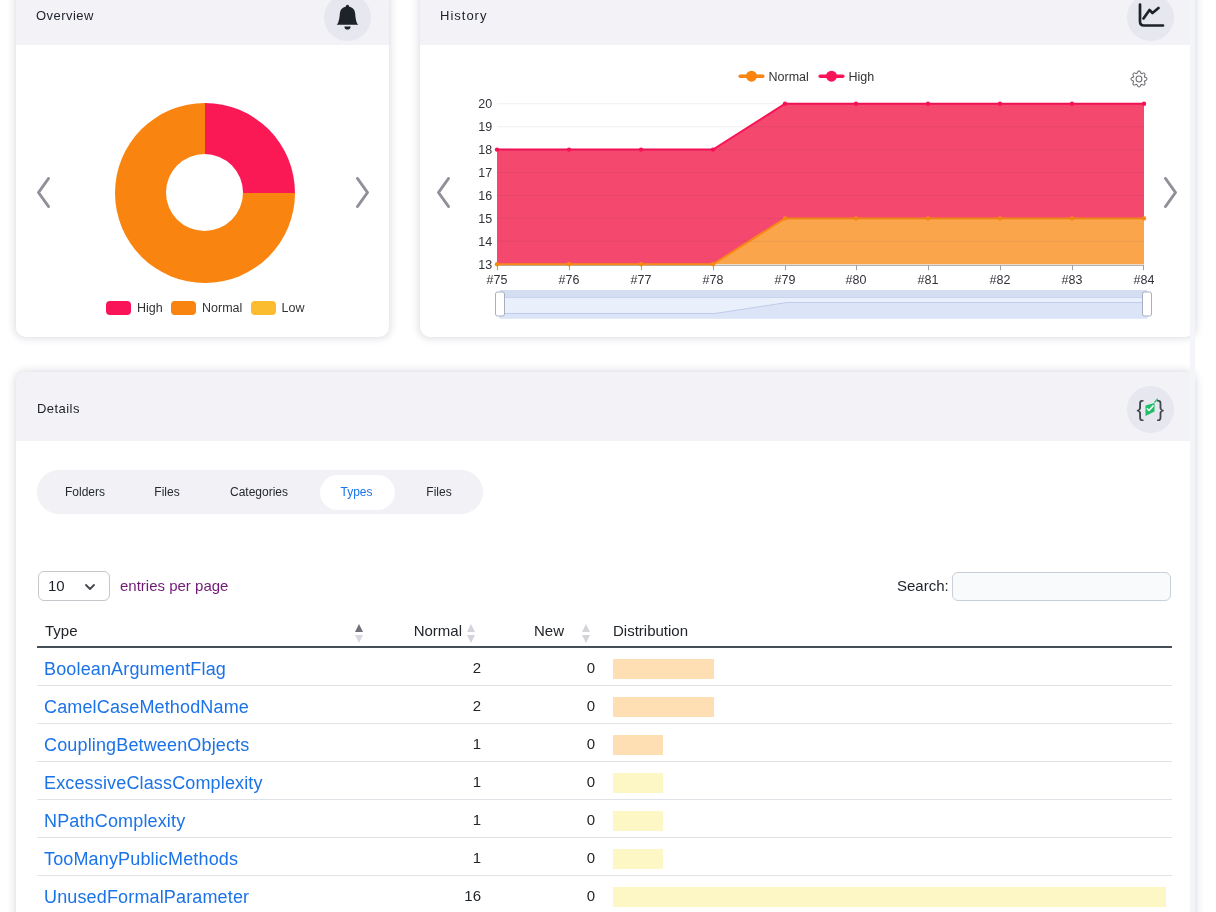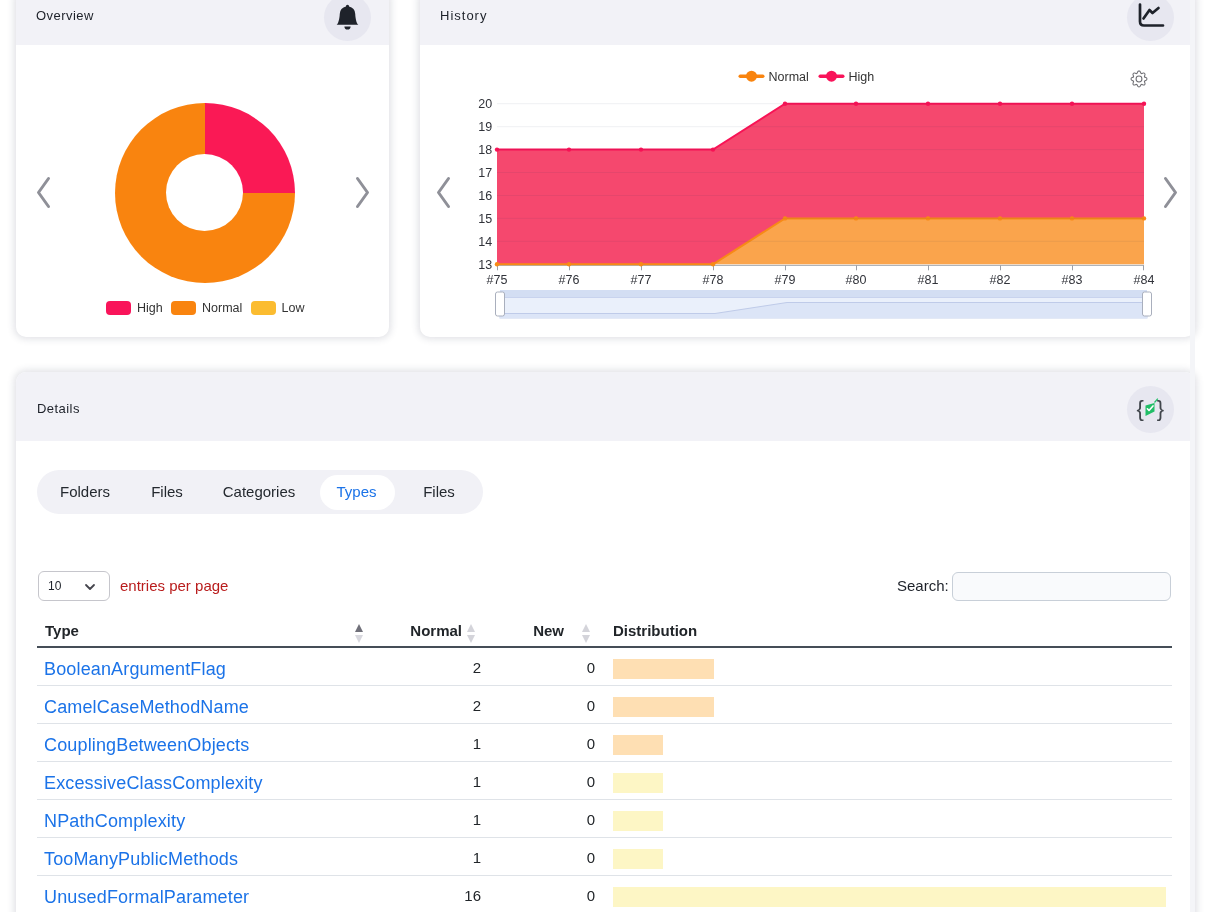--- a/index.html
+++ b/index.html
@@ -6,22 +6,22 @@
   html,body { width:1216px; height:912px; overflow:hidden; background:#fff;
     font-family:"Liberation Sans",sans-serif; }
   .abs { position:absolute; }
   .card { position:absolute; background:#fff; border-radius:10px;
     box-shadow:0 0 7px 2px rgba(52,58,88,.15); }
   .chead { position:absolute; left:0; right:0; background:#F2F2F7; }
   .ctitle { position:absolute; font-size:13px; color:#1D2129; letter-spacing:.45px; }
   .iconbtn { position:absolute; width:47px; height:47px; border-radius:50%; background:#E7E7F0; }
   .legtxt { position:absolute; font-size:12.5px; color:#333; }
   .chev { position:absolute; }
-  .tab { position:absolute; font-size:15px; color:#24292F; top:0; height:44px; line-height:44px; text-align:right; transform:translateX(-50%); white-space:nowrap; }
-  .th { position:absolute; font-weight:bold; font-size:15px; color:#212529; }
+  .tab { position:absolute; font-size:12px; color:#24292F; top:0; height:44px; line-height:44px; text-align:right; transform:translateX(-50%); white-space:nowrap; }
+  .th { position:absolute; font-weight:normal; font-size:15px; color:#212529; }
   .tlink { position:absolute; font-size:18px; color:#1B73E8; letter-spacing:.15px; }
   .tnum { position:absolute; font-size:15px; color:#212529; text-align:right; }
   .rowline { position:absolute; left:37px; width:1135px; height:1px; background:#DFE3E8; }
   .bar { position:absolute; height:20px; }
   .tri-u { position:absolute; width:0; height:0; border-left:4px solid transparent; border-right:4px solid transparent; }
   .tri-d { position:absolute; width:0; height:0; border-left:4px solid transparent; border-right:4px solid transparent; }
 </style>
 </head>
 <body>
 
@@ -192,25 +192,25 @@
 <div class="abs" style="left:37px; top:470px; width:446px; height:44px; border-radius:22px; background:#F1F1F6;">
   <div class="abs" style="left:283px; top:4.5px; width:75px; height:35px; border-radius:17.5px; background:#fff;"></div>
   <div class="tab" style="left:48px;">Folders</div>
   <div class="tab" style="left:130px;">Files</div>
   <div class="tab" style="left:222px;">Categories</div>
   <div class="tab" style="left:319.5px; color:#1B73E8;">Types</div>
   <div class="tab" style="left:402px;">Files</div>
 </div>
 
 <div class="abs" style="left:38px; top:571px; width:72px; height:30px; border:1px solid #C6C6CC; border-radius:6px; background:#fff;"></div>
-<div class="abs" style="left:48px; top:571px; height:30px; line-height:30px; font-size:12px; color:#1D2129;">10</div>
+<div class="abs" style="left:48px; top:571px; height:30px; line-height:30px; font-size:15px; color:#1D2129;">10</div>
 <svg class="abs" style="left:84px; top:583px;" width="12" height="8" viewBox="0 0 12 8">
   <polyline points="2,2 6,6 10,2" fill="none" stroke="#45454D" stroke-width="1.8" stroke-linecap="round" stroke-linejoin="round"></polyline>
 </svg>
-<div class="abs" style="left:120px; top:571px; height:30px; line-height:30px; font-size:15px; color:#b91c1c;">entries per page</div>
+<div class="abs" style="left:120px; top:571px; height:30px; line-height:30px; font-size:15px; color:#701a75;">entries per page</div>
 
 <div class="abs" style="left:897px; top:571px; width:47px; height:30px; line-height:30px; font-size:15px; color:#1D2129; text-align:right;">Search:</div>
 <div class="abs" style="left:952px; top:572px; width:219px; height:29px; border:1px solid #C8CFD8; border-radius:6px; background:#F9FAFC;"></div>
 
 <div class="th" style="left:45px; top:622px;">Type</div>
 <div class="tri-u" style="left:354.5px; top:623.5px; border-bottom:8px solid #70707A;"></div>
 <div class="tri-d" style="left:354.5px; top:634.5px; border-top:8px solid #D8D8DE;"></div>
 <div class="th" style="left:381px; top:622px; width:81px; text-align:right;">Normal</div>
 <div class="tri-u" style="left:467px; top:623.5px; border-bottom:8px solid #D4D4DA;"></div>
 <div class="tri-d" style="left:467px; top:634.5px; border-top:8px solid #D4D4DA;"></div>

